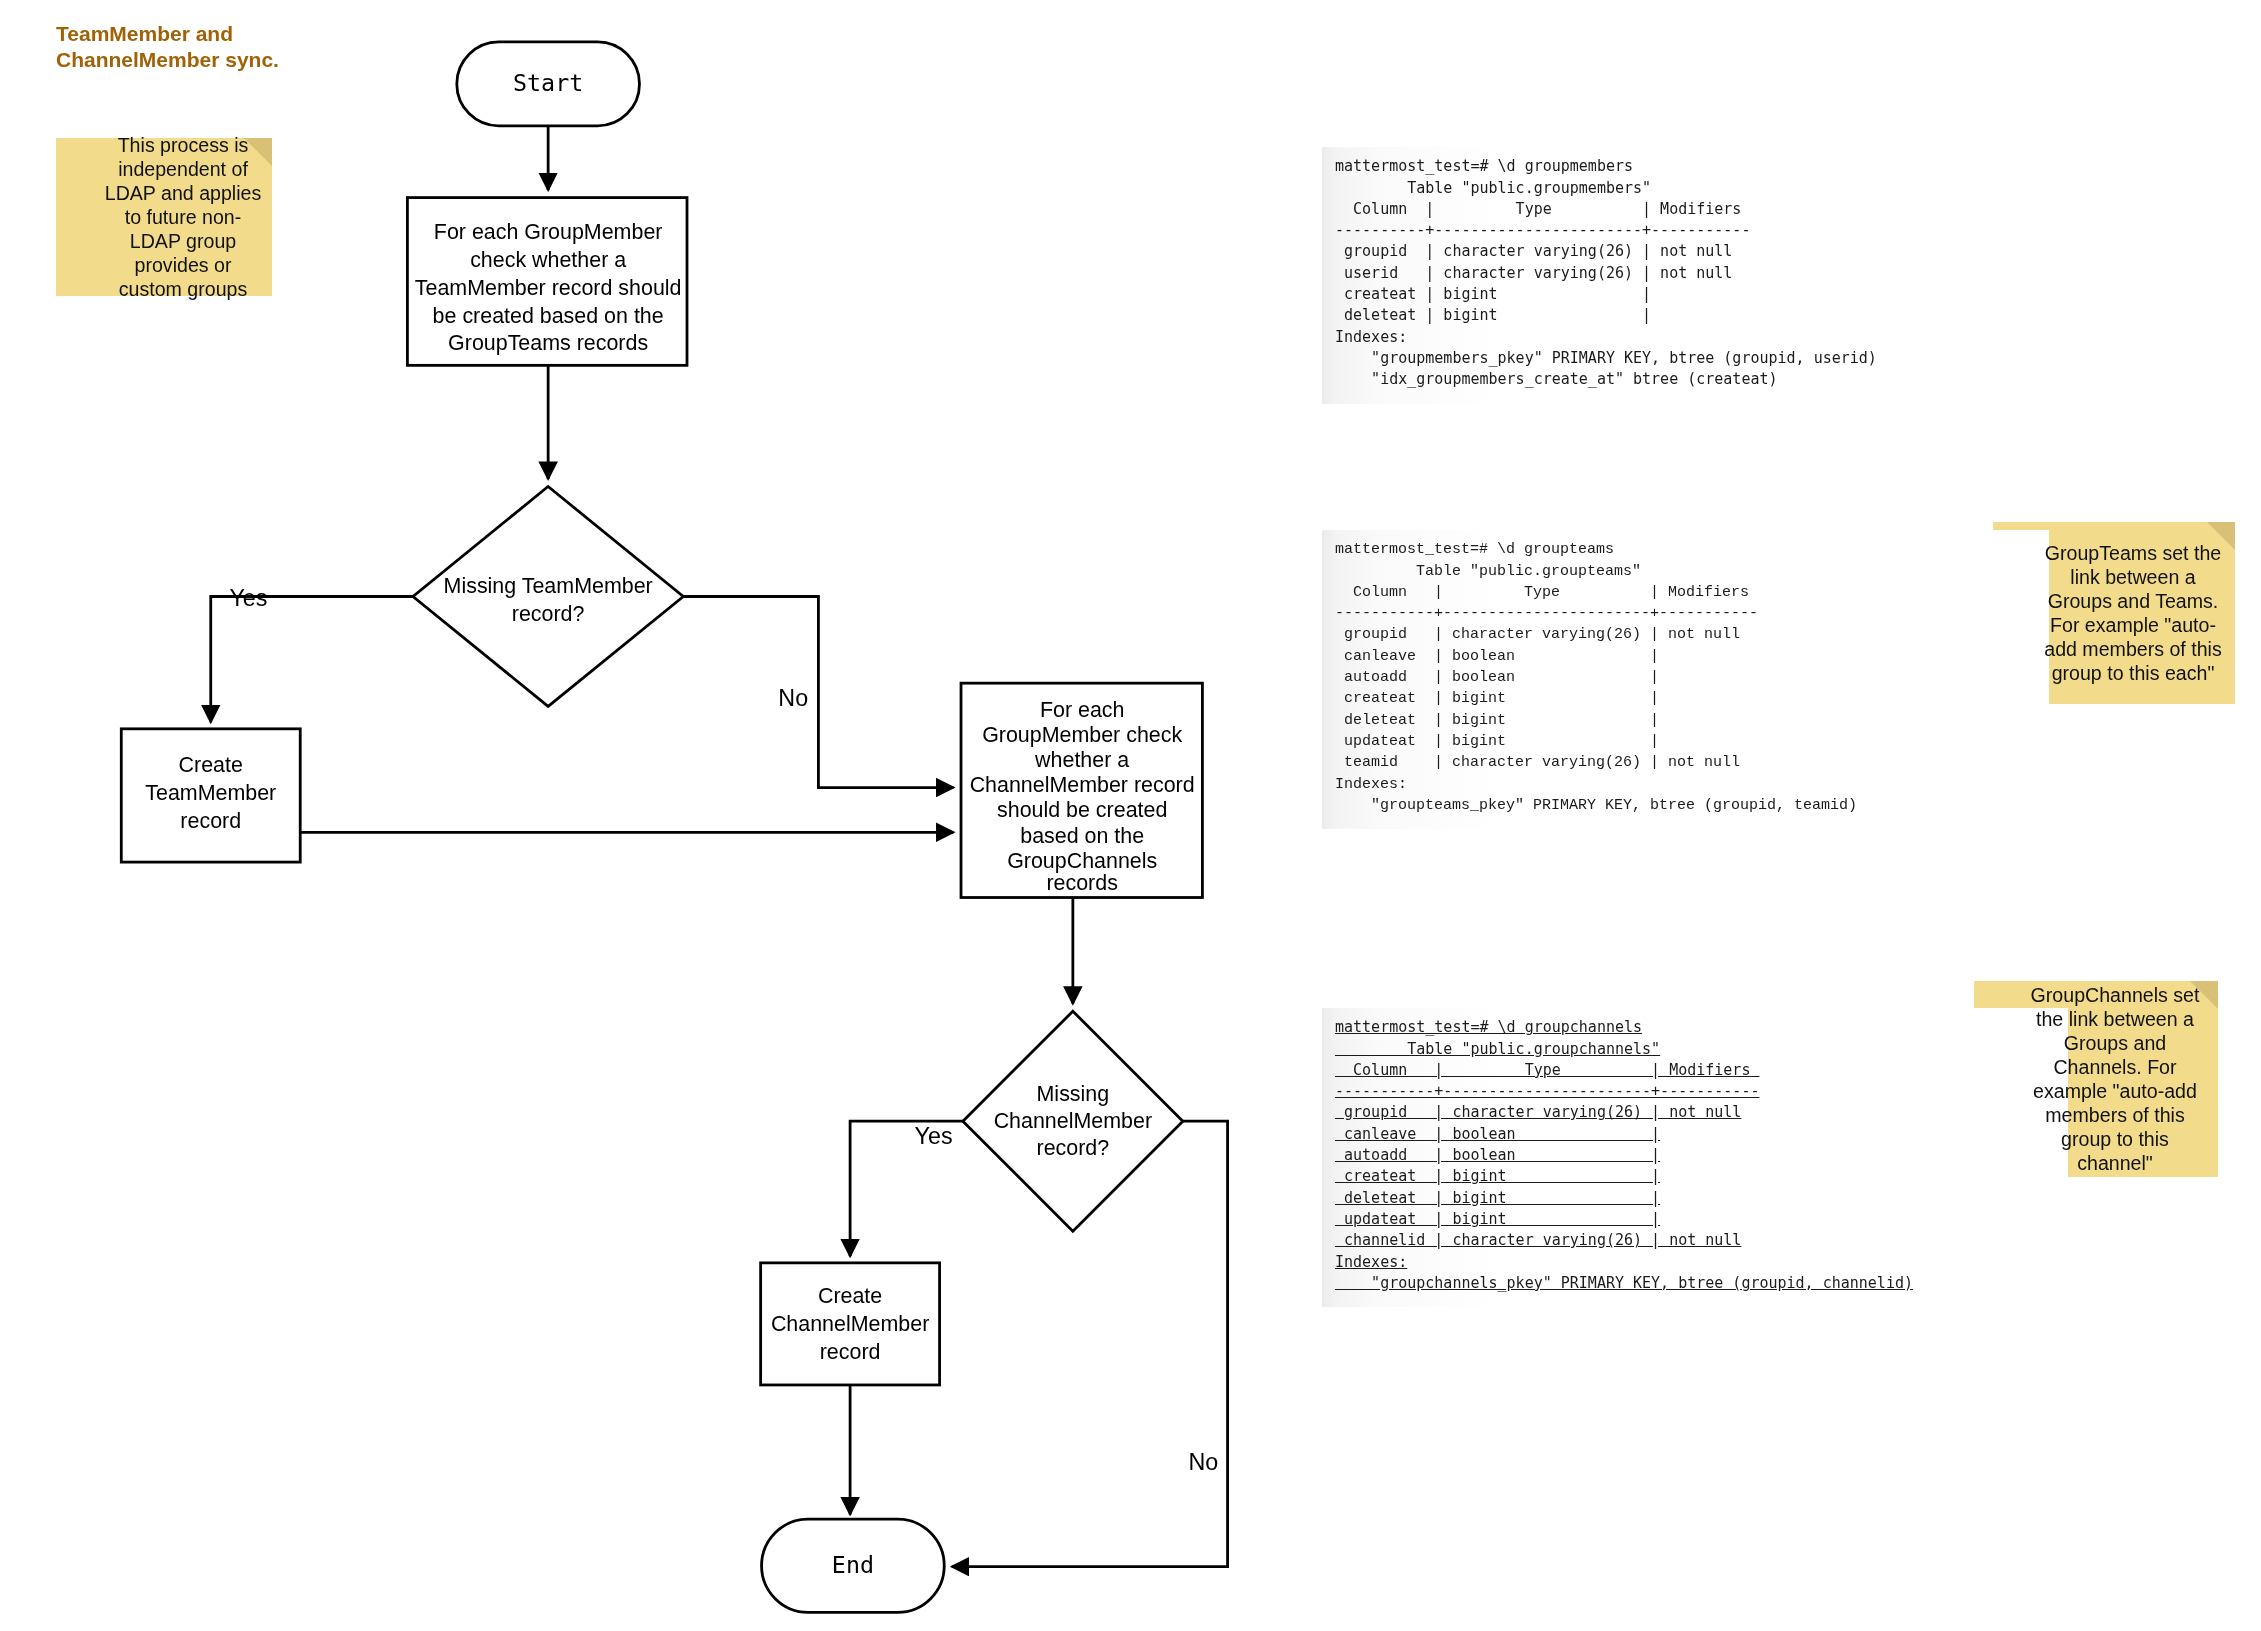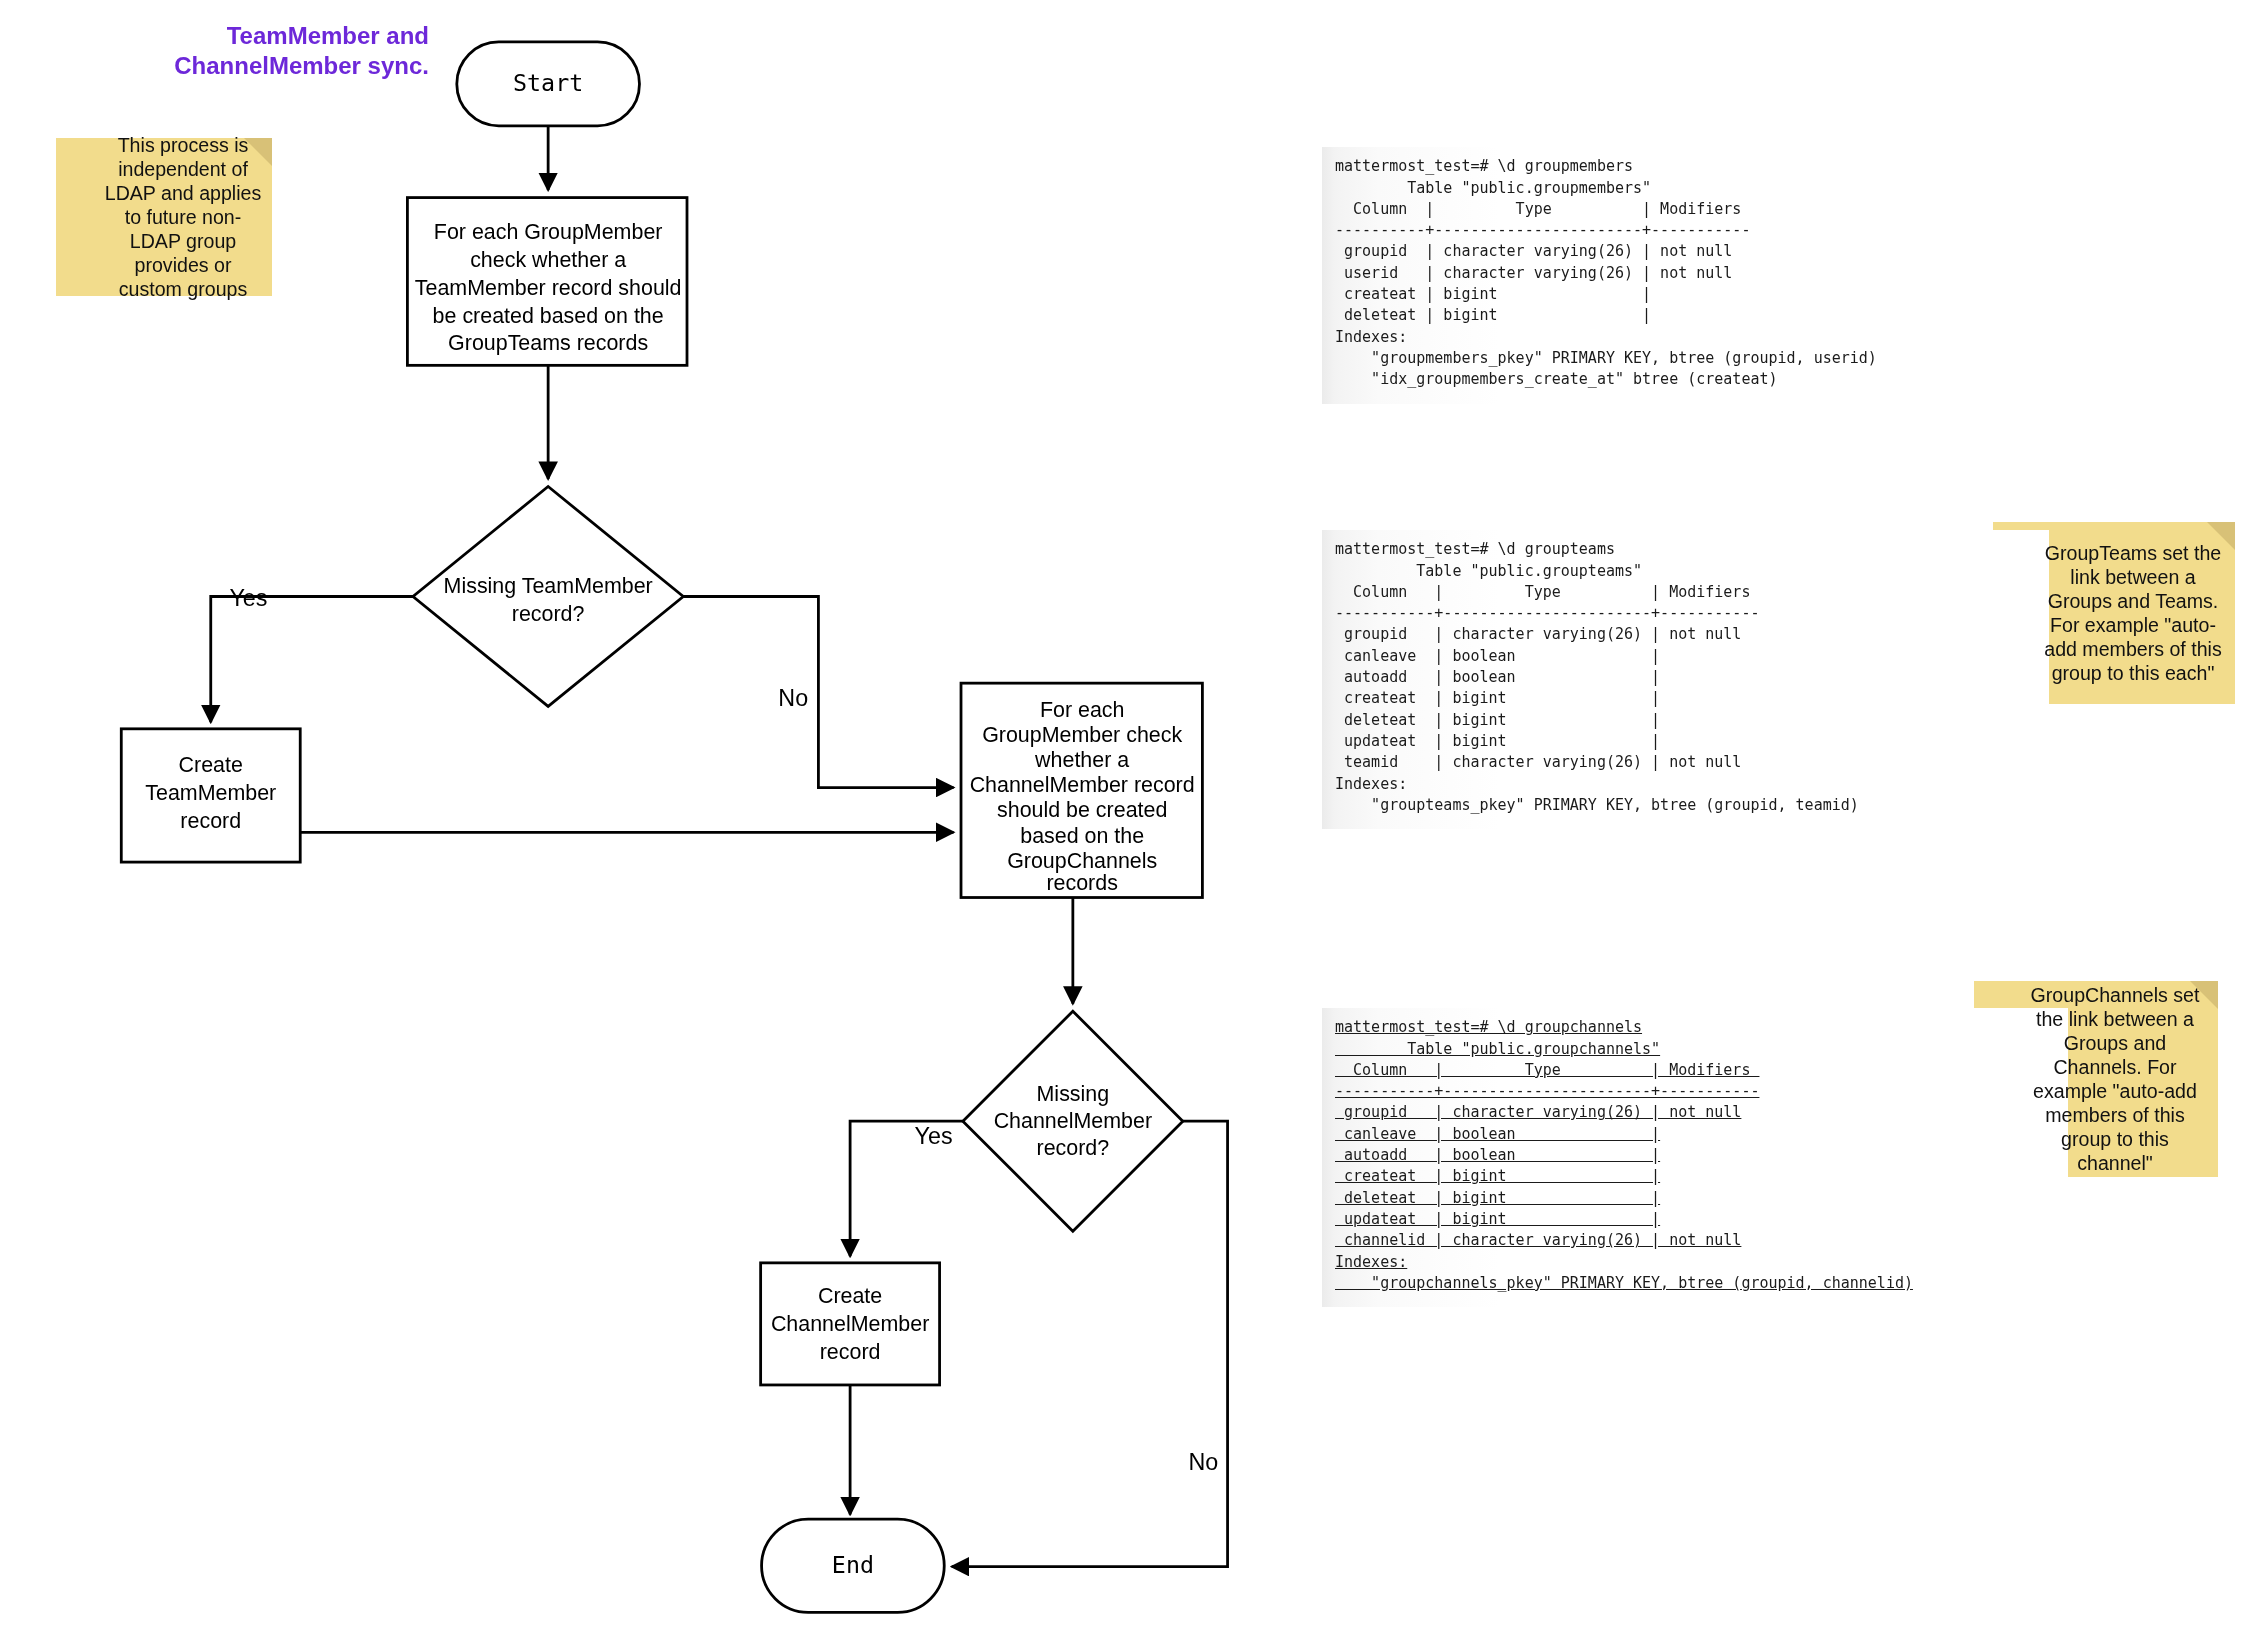--- a/index.html
+++ b/index.html
@@ -12,25 +12,25 @@
     position: relative;
     font-family: "Liberation Sans", sans-serif;
     overflow: hidden;
   }
 
   
   #diagram-title {
     position: absolute;
     left: 56px; top: 20.5px;
     width: 373px;
-    text-align: right;
-    font-size: 24px;
+    text-align: left;
+    font-size: 21px;
     font-weight: bold;
     line-height: 1.25;
-    color: #6d28d9;
+    color: #a16207;
     white-space: pre-line;
   }
 
   
   .sticky {
     position: absolute;
     background: #f2dc8c;
     color: #111111;
     font-size: 19.6px;
     line-height: 1.22;
@@ -89,21 +89,21 @@
     font-family: "DejaVu Sans Mono", monospace;
     font-size: 15px;
     line-height: 1.42;
     color: #1b1b1b;
     white-space: pre;
     padding: 9.3px 13px 13px 13px;
     background: linear-gradient(to right,
         #ebebeb 0px, #f3f3f3 13px, #fafafa 56px, #ffffff 177px, #ffffff 100%);
   }
   #terminal-groupmembers   { left: 1322px; top: 147px;  width: 708px; }
-  #terminal-groupteams     { left: 1322px; top: 530px;  width: 727px; }
+  #terminal-groupteams     { left: 1322px; top: 530px;  width: 727px; font-family: Liberation Mono, monospace; }
   #terminal-groupchannels  { left: 1322px; top: 1008px; width: 746px; text-decoration: underline; }
 </style>
 </head>
 <body>
 
 <div id="diagram-title">TeamMember and
 ChannelMember sync.</div>
 
 <div class="sticky" id="note-ldap">
   <span class="fold"></span>

